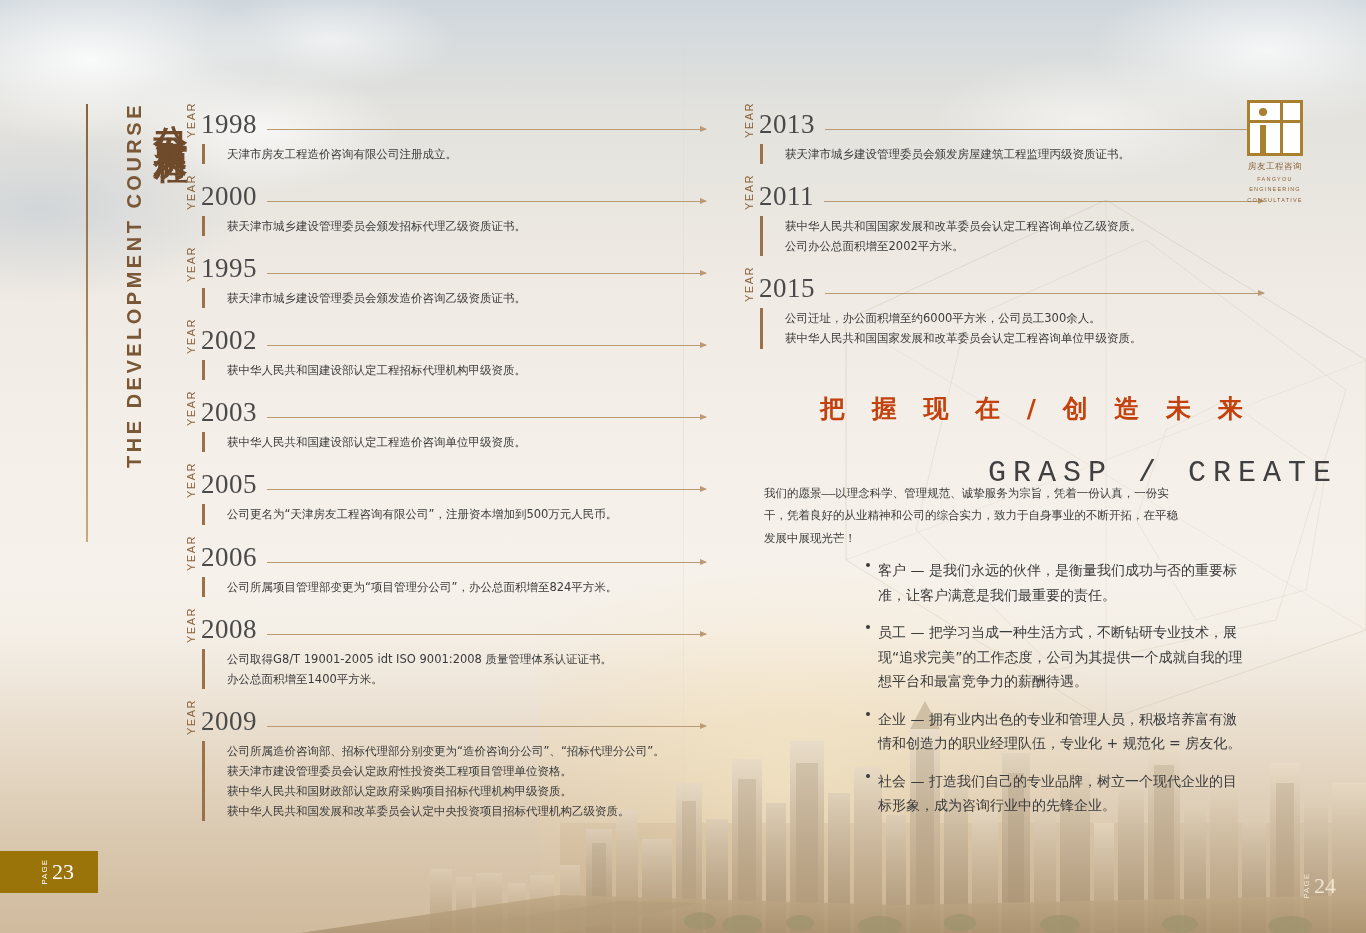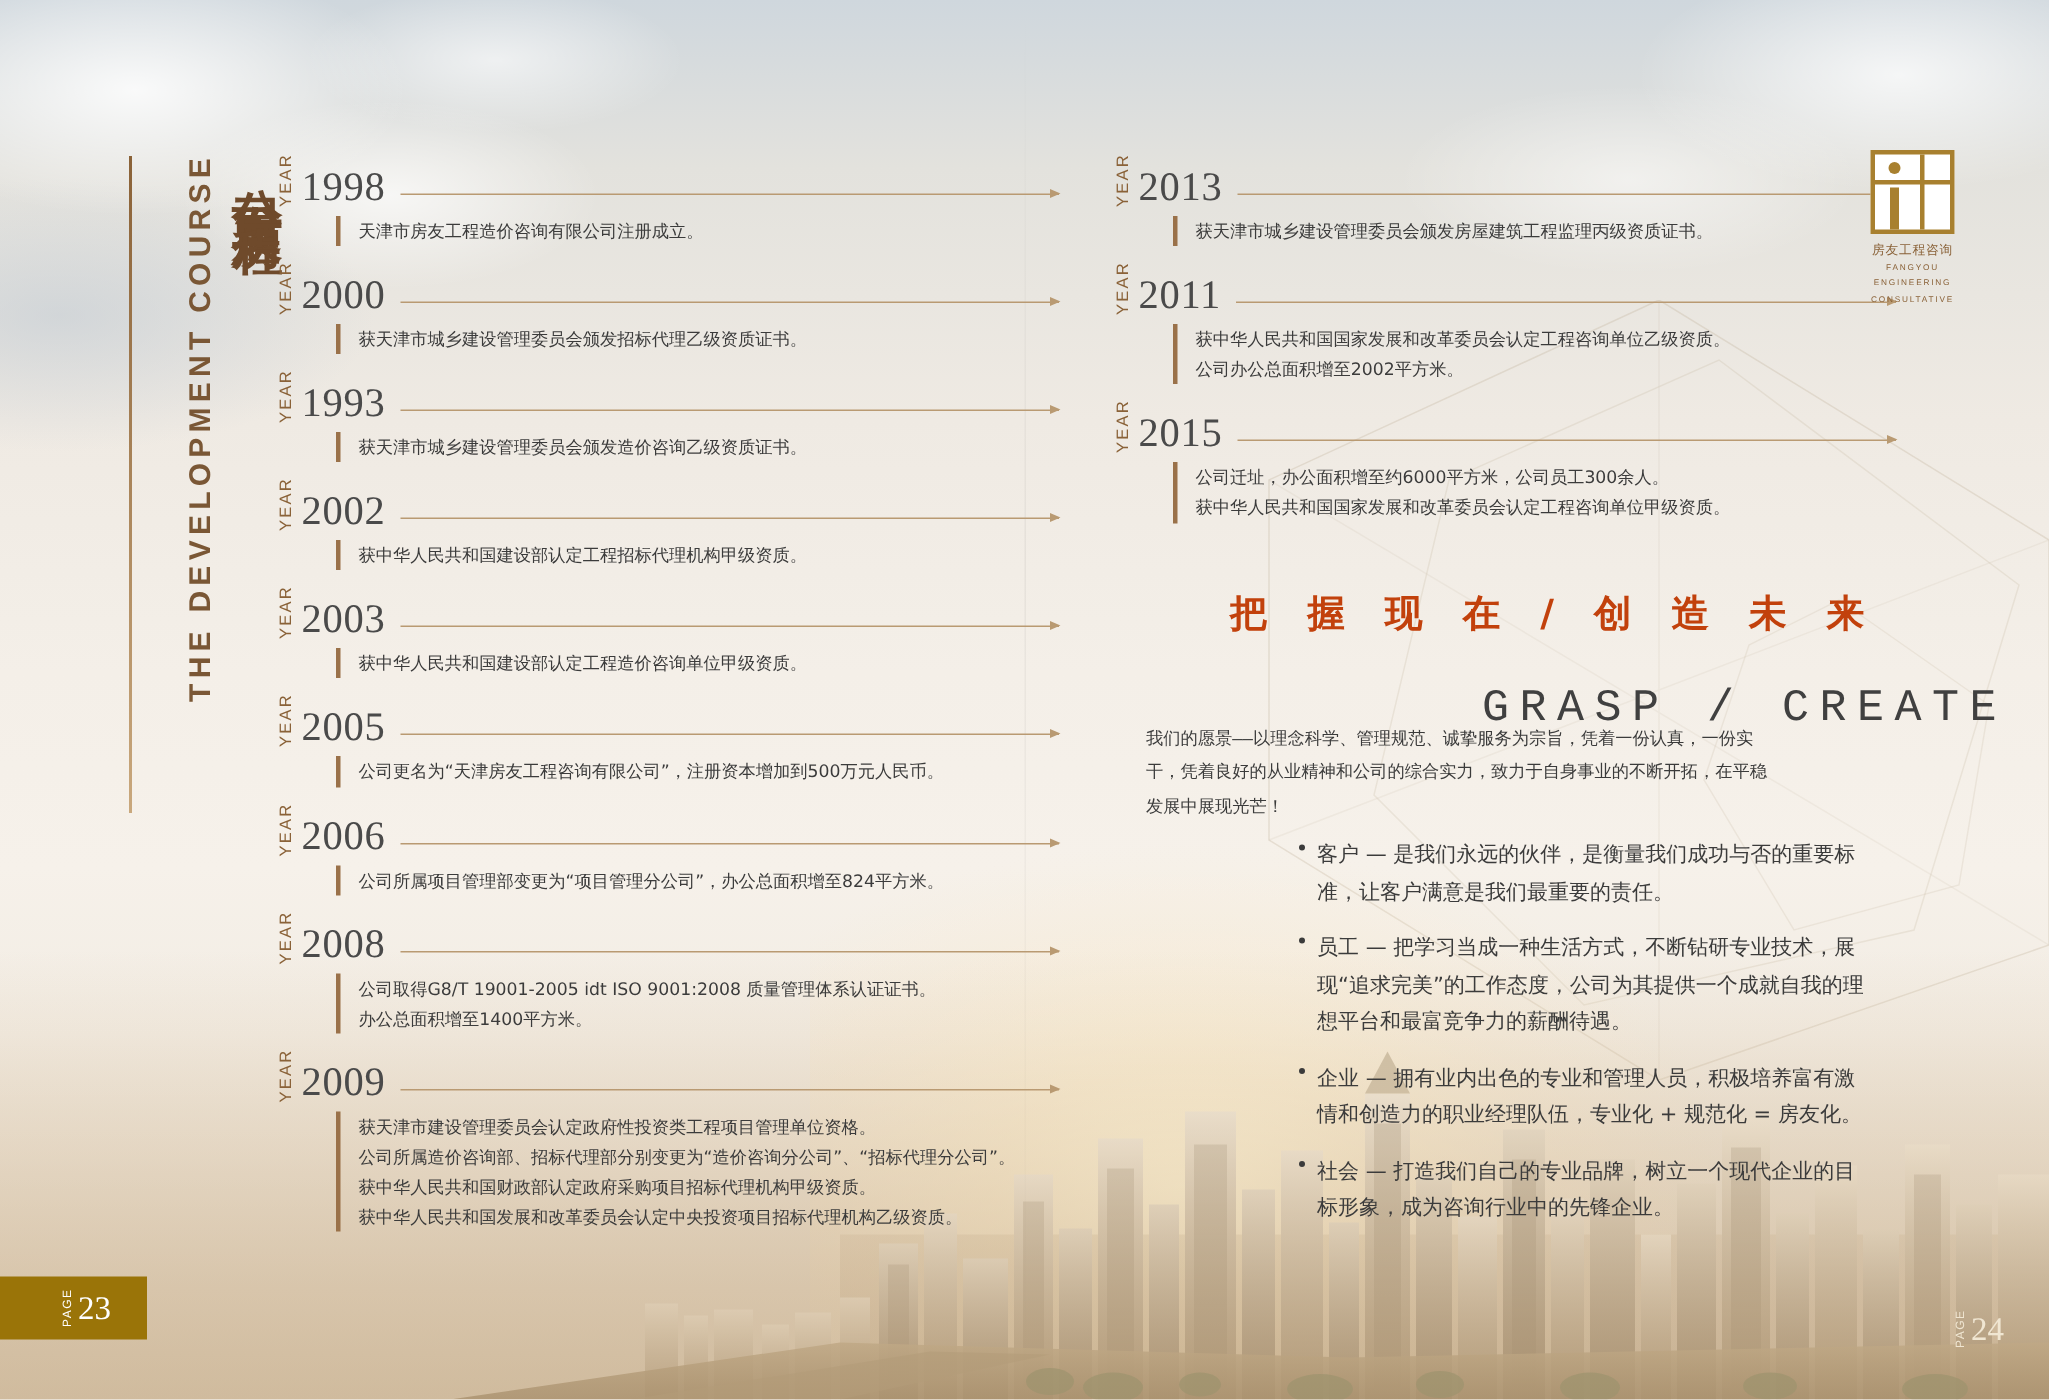--- a/index.html
+++ b/index.html
@@ -99,21 +99,21 @@
   }
   .entry-head .rule {
     flex:1; height:1px; background:#b99a72; margin-left:10px; margin-bottom:8px;
     position:relative;
   }
   .entry-head .rule::after {
     content:""; position:absolute; right:-1px; top:-3px;
     border-left:7px solid #b99a72; border-top:3.5px solid transparent; border-bottom:3.5px solid transparent;
   }
   .entry-body {
-    margin-left:38px; margin-top:6px; padding-left:12px;
+    margin-left:16px; margin-top:6px; padding-left:22px;
     border-left:3px solid #9a7149;
     font-size:11.5px; line-height:1.75; color:#3b3b3b;
     font-family:"DejaVu Sans", sans-serif;
   }
   .entry-body div { white-space:nowrap; }
 
   
   .headline-cn {
     position:absolute; left:820px; top:392px;
     font-size:25px; letter-spacing:9px; color:#c2410c; font-weight:bold;
@@ -314,21 +314,21 @@
         <span class="yearnum">2000</span>
         <span class="rule"></span>
       </div>
       <div class="entry-body">
         <div>获天津市城乡建设管理委员会颁发招标代理乙级资质证书。</div>
       </div>
     </div>
     <div class="entry">
       <div class="entry-head">
         <span class="yearlabel">YEAR</span>
-        <span class="yearnum">1993</span>
+        <span class="yearnum">1995</span>
         <span class="rule"></span>
       </div>
       <div class="entry-body">
         <div>获天津市城乡建设管理委员会颁发造价咨询乙级资质证书。</div>
       </div>
     </div>
     <div class="entry">
       <div class="entry-head">
         <span class="yearlabel">YEAR</span>
         <span class="yearnum">2002</span>
@@ -379,22 +379,22 @@
         <div>办公总面积增至1400平方米。</div>
       </div>
     </div>
     <div class="entry">
       <div class="entry-head">
         <span class="yearlabel">YEAR</span>
         <span class="yearnum">2009</span>
         <span class="rule"></span>
       </div>
       <div class="entry-body">
+        <div>公司所属造价咨询部、招标代理部分别变更为“造价咨询分公司”、“招标代理分公司”。</div>
         <div>获天津市建设管理委员会认定政府性投资类工程项目管理单位资格。</div>
-        <div>公司所属造价咨询部、招标代理部分别变更为“造价咨询分公司”、“招标代理分公司”。</div>
         <div>获中华人民共和国财政部认定政府采购项目招标代理机构甲级资质。</div>
         <div>获中华人民共和国发展和改革委员会认定中央投资项目招标代理机构乙级资质。</div>
       </div>
     </div>
   </div>
 
 <div class="col col-right" id="colRight">
     <div class="entry">
       <div class="entry-head">
         <span class="yearlabel">YEAR</span>

